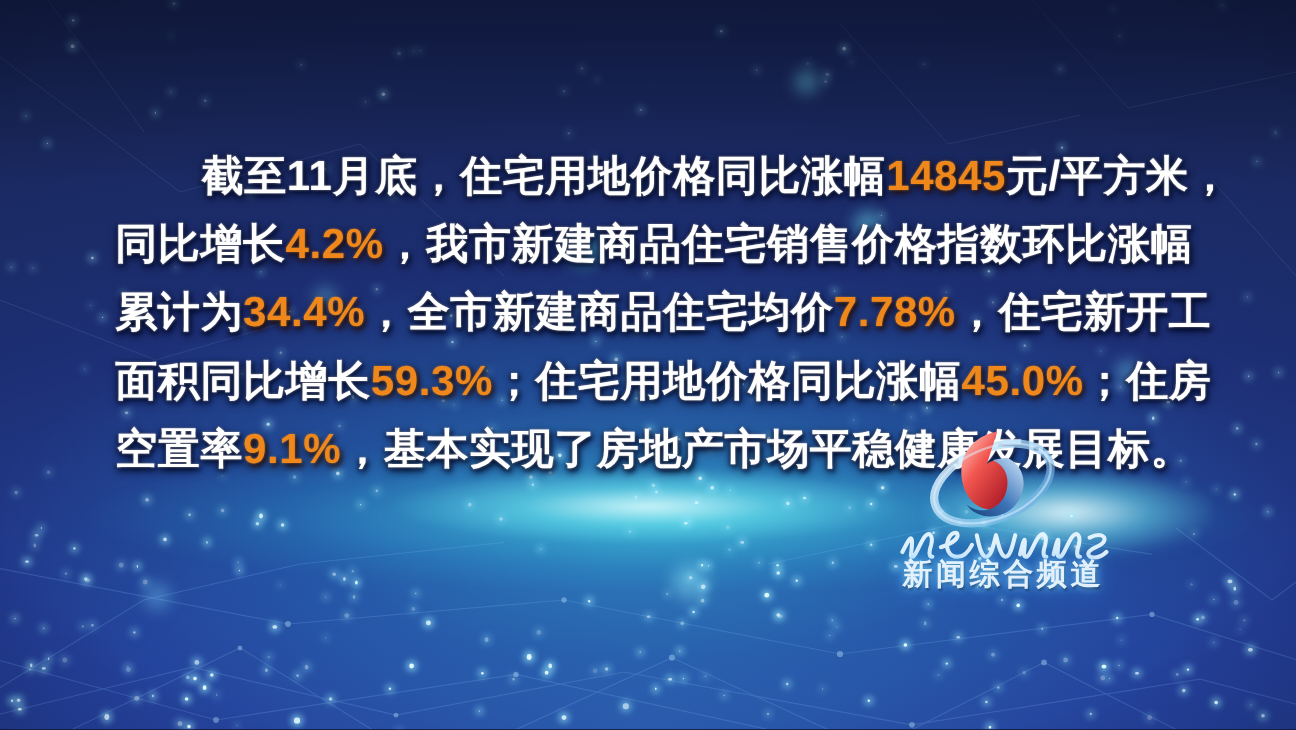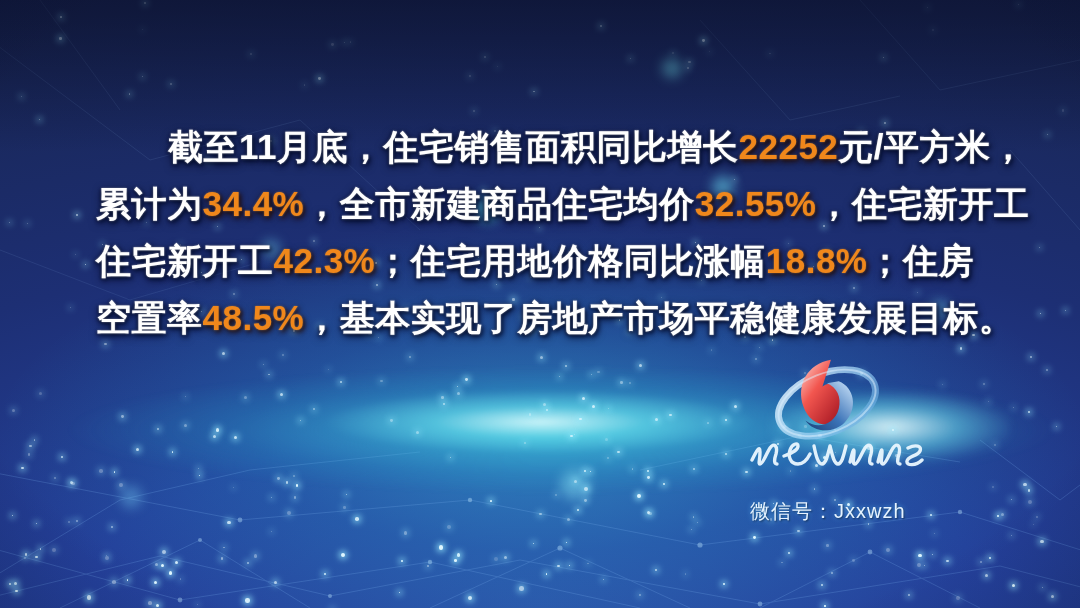--- a/index.html
+++ b/index.html
@@ -497,24 +497,25 @@
       <i style="left: 142.3px; top: 29.1px; width: 1.1px; height: 1.1px; opacity: 0.18;"></i>
       <i style="left: 883.9px; top: 121.9px; width: 1.8px; height: 1.8px; opacity: 0.54;"></i>
       <i style="left: 927.1px; top: 7.3px; width: 1.2px; height: 1.2px; opacity: 0.26;"></i>
       <i style="left: 1046.5px; top: 133.7px; width: 1.2px; height: 1.2px; opacity: 0.46;"></i>
       <i style="left: 483.9px; top: 55.8px; width: 2.3px; height: 2.3px; opacity: 0.31;"></i>
     </div>
 
   <div class="bg-vignette"></div>
 
   <div id="caption">
-      <div class="line indent"><span>截至11月底，住宅销售面积同比增长</span><span class="hl">22252</span><span>元/平方米，</span></div>
-      <div class="line"><span>累计为</span><span class="hl">34.4%</span><span>，全市新建商品住宅均价</span><span class="hl">32.55%</span><span>，住宅新开工</span></div>
-      <div class="line"><span>住宅新开工</span><span class="hl">42.3%</span><span>；住宅用地价格同比涨幅</span><span class="hl">18.8%</span><span>；住房</span></div>
-      <div class="line"><span>空置率</span><span class="hl">48.5%</span><span>，基本实现了房地产市场平稳健康发展目标。</span></div>
+      <div class="line indent"><span>截至11月底，住宅用地价格同比涨幅</span><span class="hl">14845</span><span>元/平方米，</span></div>
+      <div class="line"><span>同比增长</span><span class="hl">4.2%</span><span>，我市新建商品住宅销售价格指数环比涨幅</span></div>
+      <div class="line"><span>累计为</span><span class="hl">34.4%</span><span>，全市新建商品住宅均价</span><span class="hl">7.78%</span><span>，住宅新开工</span></div>
+      <div class="line"><span>面积同比增长</span><span class="hl">59.3%</span><span>；住宅用地价格同比涨幅</span><span class="hl">45.0%</span><span>；住房</span></div>
+      <div class="line"><span>空置率</span><span class="hl">9.1%</span><span>，基本实现了房地产市场平稳健康发展目标。</span></div>
     </div>
 
   <div id="logo">
 
     <svg class="swirl" viewBox="0 0 120 94">
       <defs>
         <linearGradient id="gRed" x1="0" y1="0" x2="1" y2="1">
           <stop offset="0%" stop-color="#ffd8d2"></stop>
           <stop offset="38%" stop-color="#f2564f"></stop>
           <stop offset="78%" stop-color="#b6242c"></stop>
@@ -541,16 +542,16 @@
       <g fill="none" stroke="#eaf7ff" stroke-width="3.4" stroke-linecap="round" stroke-linejoin="round" opacity=".95">
         <path d="M6 34 C10 26 14 18 14 26 C14 34 12 38 14 38 C17 38 20 28 24 22 C28 16 32 20 30 28 C28 34 28 38 31 38"></path>
         <path d="M38 30 C44 28 52 24 52 20 C52 16 46 18 44 24 C42 30 44 38 52 38 C58 38 62 32 64 28"></path>
         <path d="M68 20 C70 30 72 38 76 38 C80 38 82 28 84 20 C86 28 88 38 92 38 C96 38 98 28 100 20"></path>
         <path d="M104 36 C106 28 108 20 108 26 C108 32 106 38 109 38 C112 38 115 28 119 22 C123 16 127 20 125 28 C123 34 123 38 126 38"></path>
         <path d="M132 36 C134 28 136 20 136 26 C136 32 134 38 137 38 C140 38 143 28 147 22 C151 16 155 20 153 28 C151 34 151 38 154 38"></path>
         <path d="M162 22 C170 18 176 20 174 25 C172 30 162 30 161 35 C160 40 170 40 176 34"></path>
       </g>
     </svg>
 
-    <div class="wechat">微信号：Jxxwzh</div>
+    <div class="chan-cn">新闻综合频道</div>
   </div>
 
 </div>
 
 </body></html>

